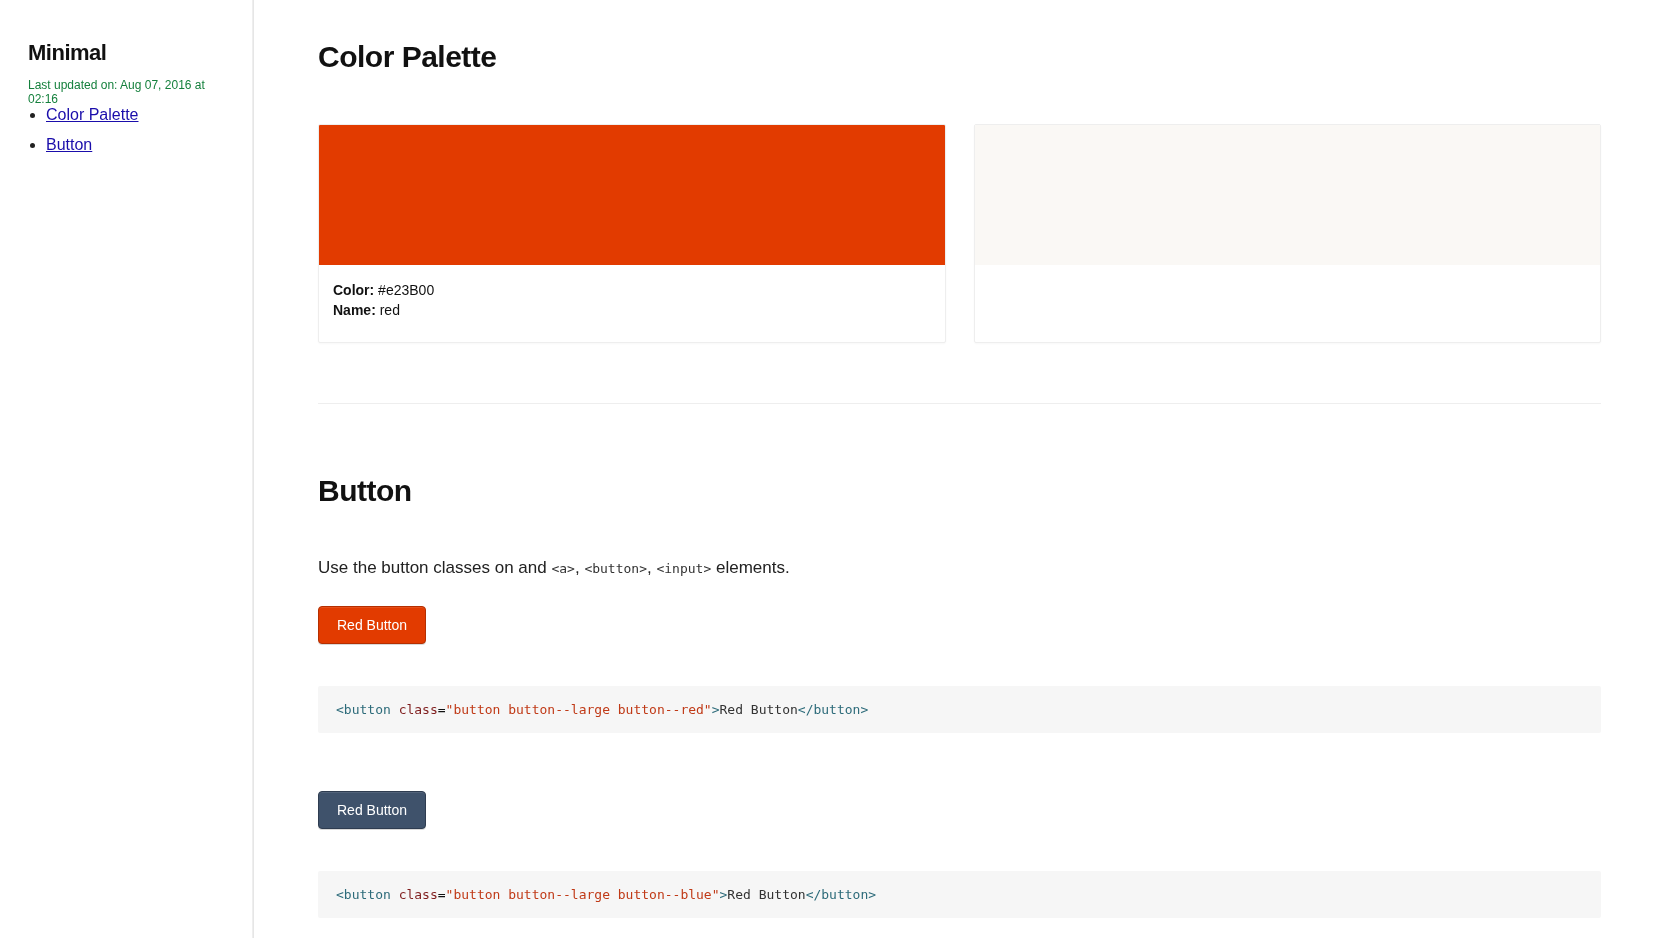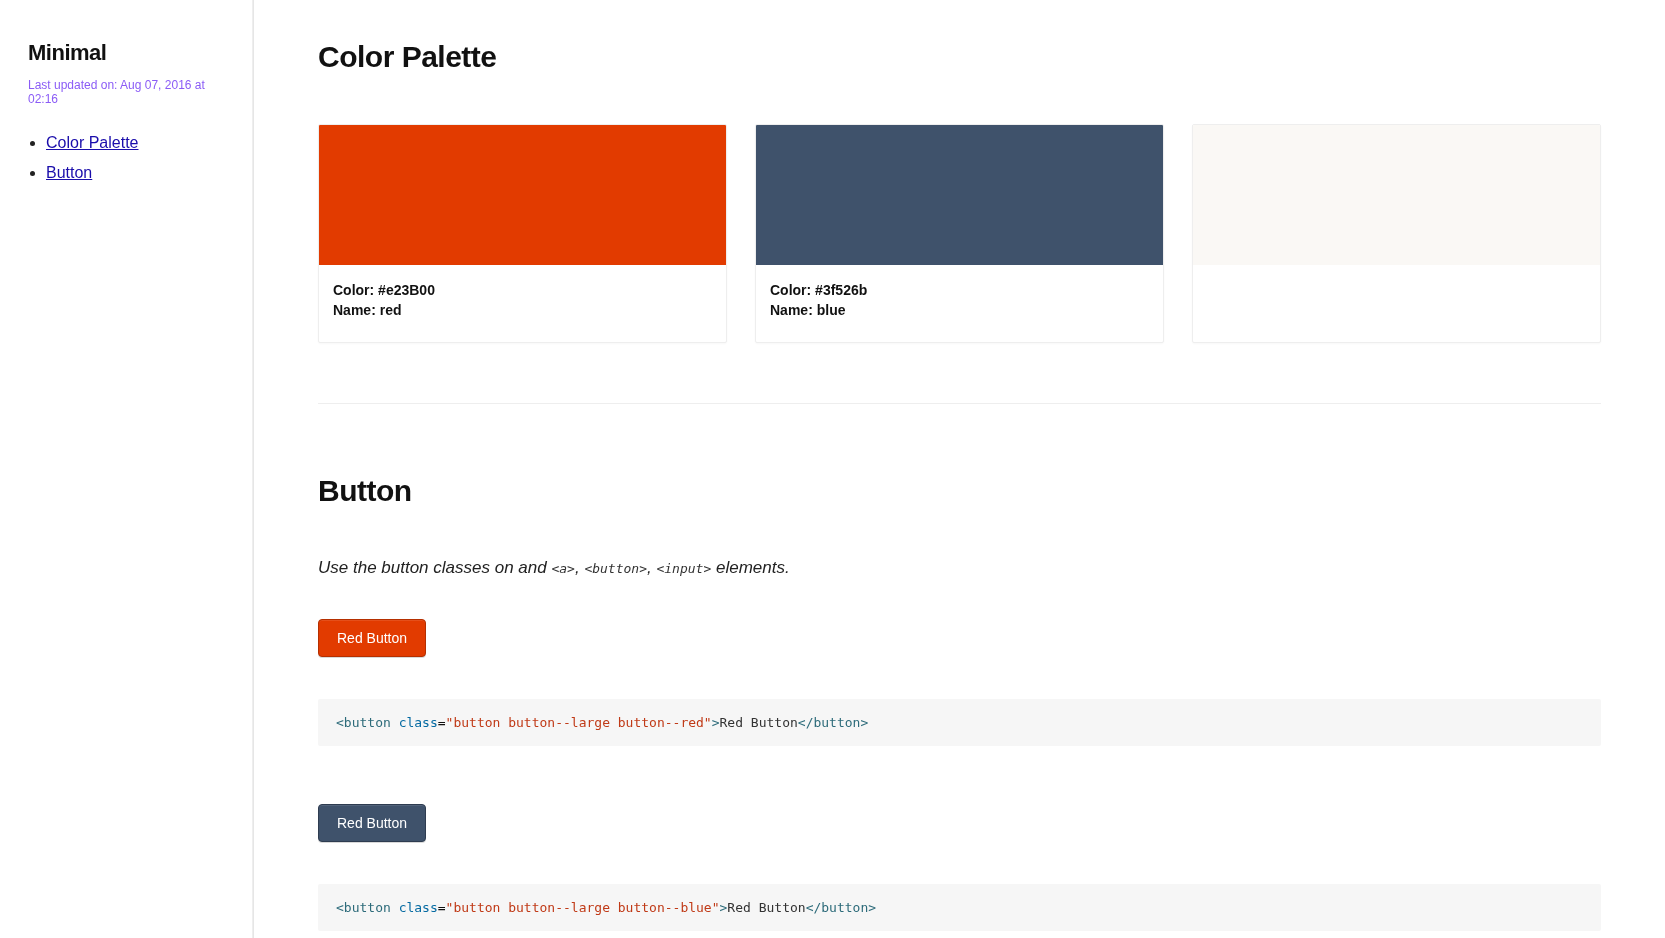--- a/index.html
+++ b/index.html
@@ -20,22 +20,21 @@
     flex-shrink: 0;
   }
   .sidebar h1 {
     font-size: 22px;
     font-weight: 800;
     letter-spacing: -0.5px;
     margin-bottom: 12px;
   }
   .sidebar .updated {
     font-size: 12px;
-    color: #8b5cf6;
-    margin-bottom: 28px;
+    color: #15803d;
   }
   .sidebar ul {
     list-style: disc;
     padding-left: 18px;
   }
   .sidebar li {
     margin-bottom: 12px;
     font-size: 16px;
   }
   .sidebar li::marker { color: #222; }
@@ -70,31 +69,30 @@
   .swatch {
     height: 140px;
     width: 100%;
   }
   .swatch-meta {
     padding: 16px 14px 22px;
     font-size: 14px;
     line-height: 1.4;
   }
   .swatch-meta .row .lbl { font-weight: 700; }
-  .swatch-meta .row .val { font-weight: 700; }
+  .swatch-meta .row .val { font-weight: 400; }
   hr.section-rule {
     border: none;
     border-top: 1px solid #eee;
     margin: 0 0 70px 0;
   }
   .button-desc {
     font-size: 17px;
     color: #222;
-    margin-bottom: 41px;
-    font-style: italic;
+    margin-bottom: 28px;
   }
   .button-desc code {
     font-family: Menlo, Monaco, Consolas, monospace;
     font-size: 13px;
     color: #333;
   }
   .btn {
     display: inline-block;
     padding: 10px 18px;
     border-radius: 4px;
@@ -118,21 +116,21 @@
     padding: 16px 18px;
     border-radius: 2px;
     font-family: Menlo, Monaco, Consolas, monospace;
     font-size: 13px;
     margin-top: 42px;
     margin-bottom: 58px;
     white-space: nowrap;
     overflow-x: auto;
   }
   .tok-tag  { color: #2d6b7a; }
-  .tok-attr { color: #0369a1; }
+  .tok-attr { color: #7f1d1d; }
   .tok-str  { color: #c03a17; }
   .tok-text { color: #333; }
   .btn-row { margin-bottom: 0; }
 </style>
 </head>
 <body>
 
 <div class="layout">
   <aside class="sidebar">
     <h1>Minimal</h1>
@@ -150,27 +148,20 @@
     <div class="palette-grid">
 
       <div class="swatch-card">
         <div class="swatch" style="background:#e23B00;"></div>
         <div class="swatch-meta">
           <div class="row"><span class="lbl">Color: </span><span class="val">#e23B00</span></div>
           <div class="row"><span class="lbl">Name: </span><span class="val">red</span></div>
         </div>
       </div>
 
-      <div class="swatch-card">
-        <div class="swatch" style="background:#3f526b;"></div>
-        <div class="swatch-meta">
-          <div class="row"><span class="lbl">Color: </span><span class="val">#3f526b</span></div>
-          <div class="row"><span class="lbl">Name: </span><span class="val">blue</span></div>
-        </div>
-      </div>
 
 
       <div class="swatch-card">
         <div class="swatch" style="background:#faf8f5;"></div>
       </div>
     </div>
 
     <hr class="section-rule">
 
     <h2>Button</h2>

